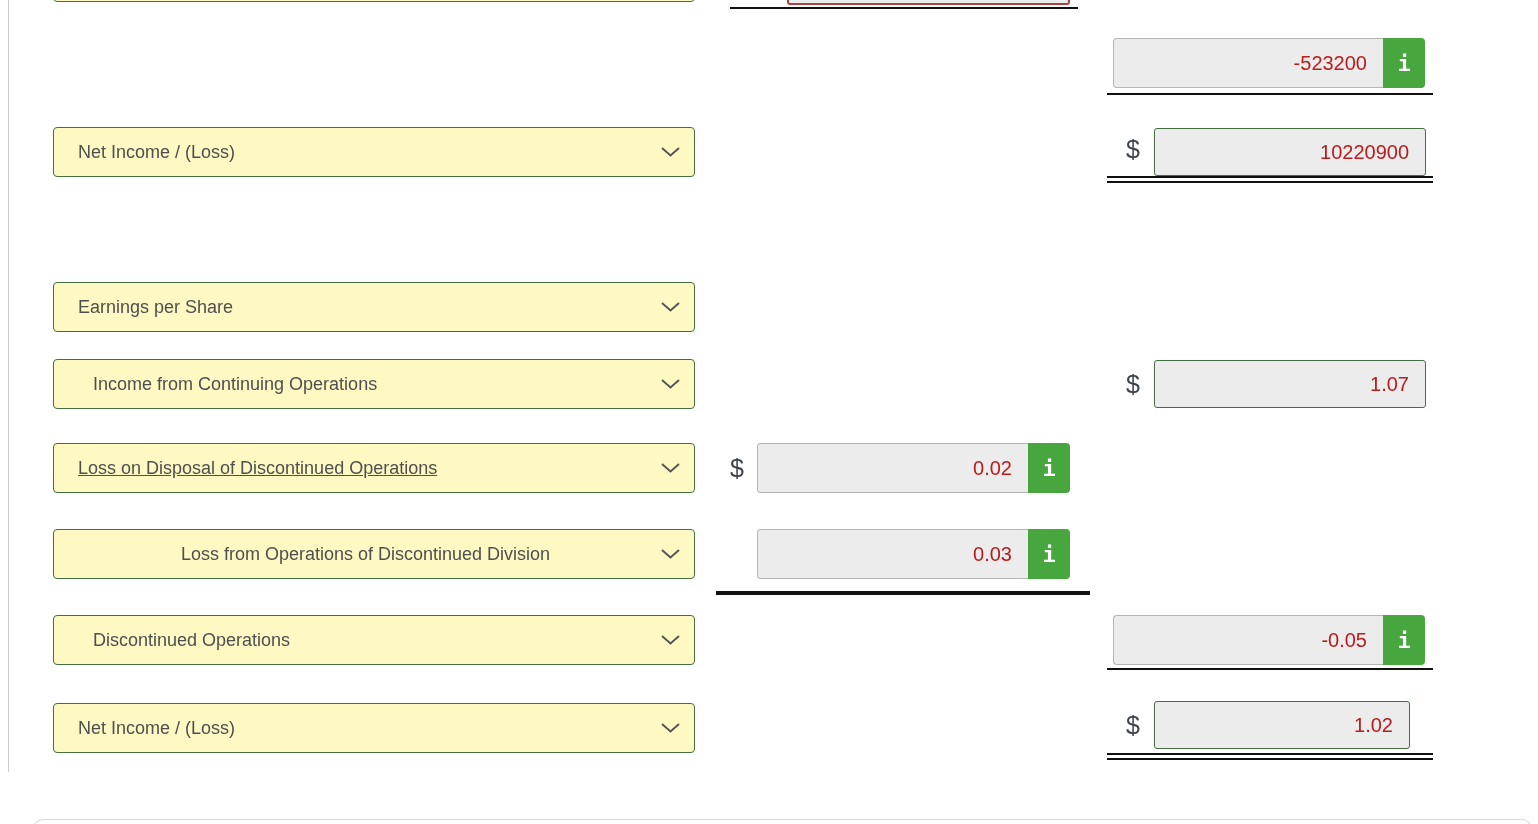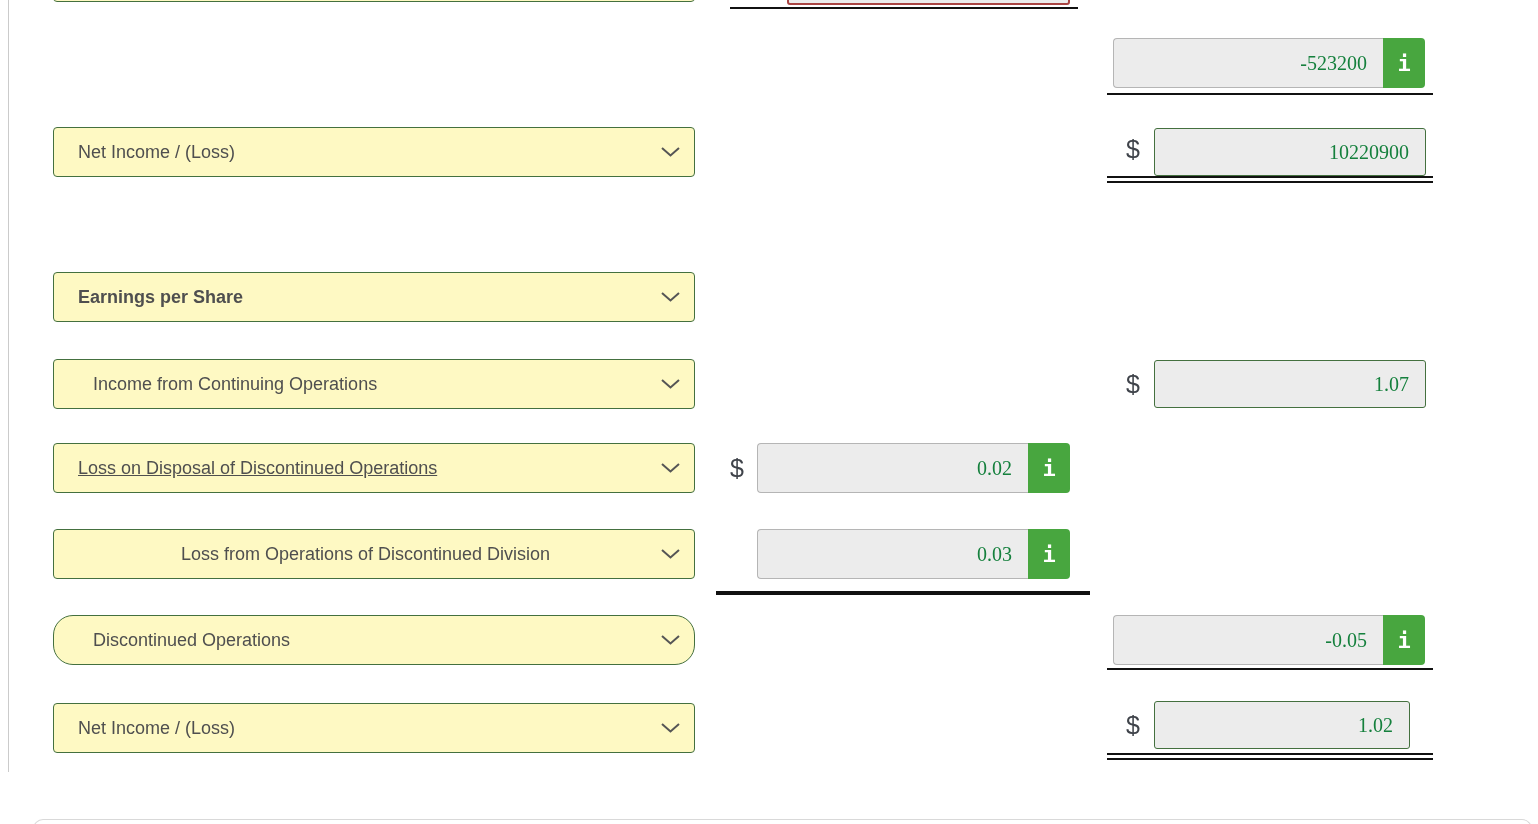--- a/index.html
+++ b/index.html
@@ -16,23 +16,23 @@
     padding:0 14px 0 24px;
     color:#4f4f4f;font-size:18px;
   }
   .dd.indent{padding-left:39px;}
   .dd .lbl{flex:1;white-space:nowrap;overflow:hidden;}
   .dd .chev{flex:0 0 auto;display:flex;align-items:center;margin-left:8px;}
 
   
   .field{
     height:48px;background:#ececec;border:1px solid #44703f;border-radius:3px;
-    color:#15803d;font-size:20px;text-align:right;
+    color:#b91c1c;font-size:20px;text-align:right;
     padding:0 16px;outline:none;
-    font-family:Liberation Serif, serif;
+    font-family:Liberation Sans, sans-serif;
   }
   .field.gray{border:1px solid #b5b5b5;border-right:none;border-radius:4px 0 0 4px;height:50px;}
 
   .ibtn{
     width:42px;height:50px;background:#48a63f;border:none;border-radius:0 4px 4px 0;
     color:#ffffff;display:flex;align-items:center;justify-content:center;
     font-family:"DejaVu Sans Mono","Liberation Mono",monospace;
     font-weight:bold;font-size:22px;cursor:pointer;padding:0;
   }
 
@@ -77,21 +77,21 @@
     <span class="chev">
       <svg width="19" height="10" viewBox="0 0 19 10">
           <polyline points="1,1 9.5,8.5 18,1" fill="none" stroke="#555" stroke-width="2"></polyline>
         </svg>
     </span>
   </div>
   <div class="abs dollar" style="left:1118px;top:125px;height:48px;">$</div>
   <input class="abs field" style="left: 1154px; top: 128px; width: 272px; padding-left: 6px;" readonly="" value="10220900">
   <div class="abs dbl" style="left:1107px;top:176px;width:326px;"></div>
 
-  <div class="abs dd" style="top:272px;font-weight:bold;">
+  <div class="abs dd" style="top:282px;">
     <span class="lbl">Earnings per Share</span>
     <span class="chev">
       <svg width="19" height="10" viewBox="0 0 19 10">
           <polyline points="1,1 9.5,8.5 18,1" fill="none" stroke="#555" stroke-width="2"></polyline>
         </svg>
     </span>
   </div>
 
   <div class="abs dd indent" style="top:359px;">
     <span class="lbl">Income from Continuing Operations</span>
@@ -121,21 +121,21 @@
     <span class="chev">
       <svg width="19" height="10" viewBox="0 0 19 10">
           <polyline points="1,1 9.5,8.5 18,1" fill="none" stroke="#555" stroke-width="2"></polyline>
         </svg>
     </span>
   </div>
   <input class="abs field gray" style="left: 757px; top: 529px; width: 271px;" readonly="" value="0.03">
   <button class="abs ibtn" style="left:1028px;top:529px;">i</button>
   <div class="abs uline-thick" style="left:716px;top:591px;width:374px;"></div>
 
-  <div class="abs dd indent" style="top:615px;border-radius:20px;">
+  <div class="abs dd indent" style="top:615px;">
     <span class="lbl">Discontinued Operations</span>
     <span class="chev">
       <svg width="19" height="10" viewBox="0 0 19 10">
           <polyline points="1,1 9.5,8.5 18,1" fill="none" stroke="#555" stroke-width="2"></polyline>
         </svg>
     </span>
   </div>
   <input class="abs field gray" style="left: 1113px; top: 615px; width: 270px;" readonly="" value="-0.05">
   <button class="abs ibtn" style="left:1383px;top:615px;">i</button>
   <div class="abs uline" style="left:1107px;top:668px;width:326px;"></div>

